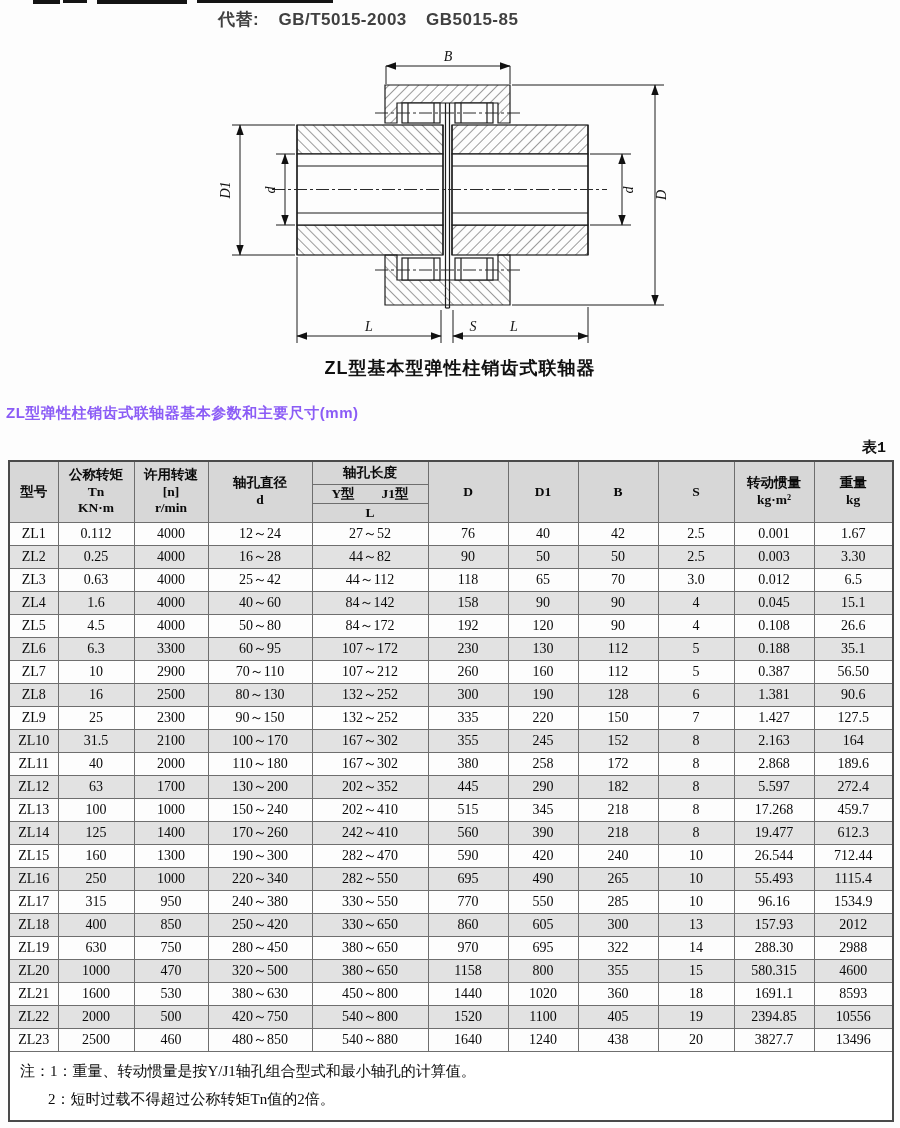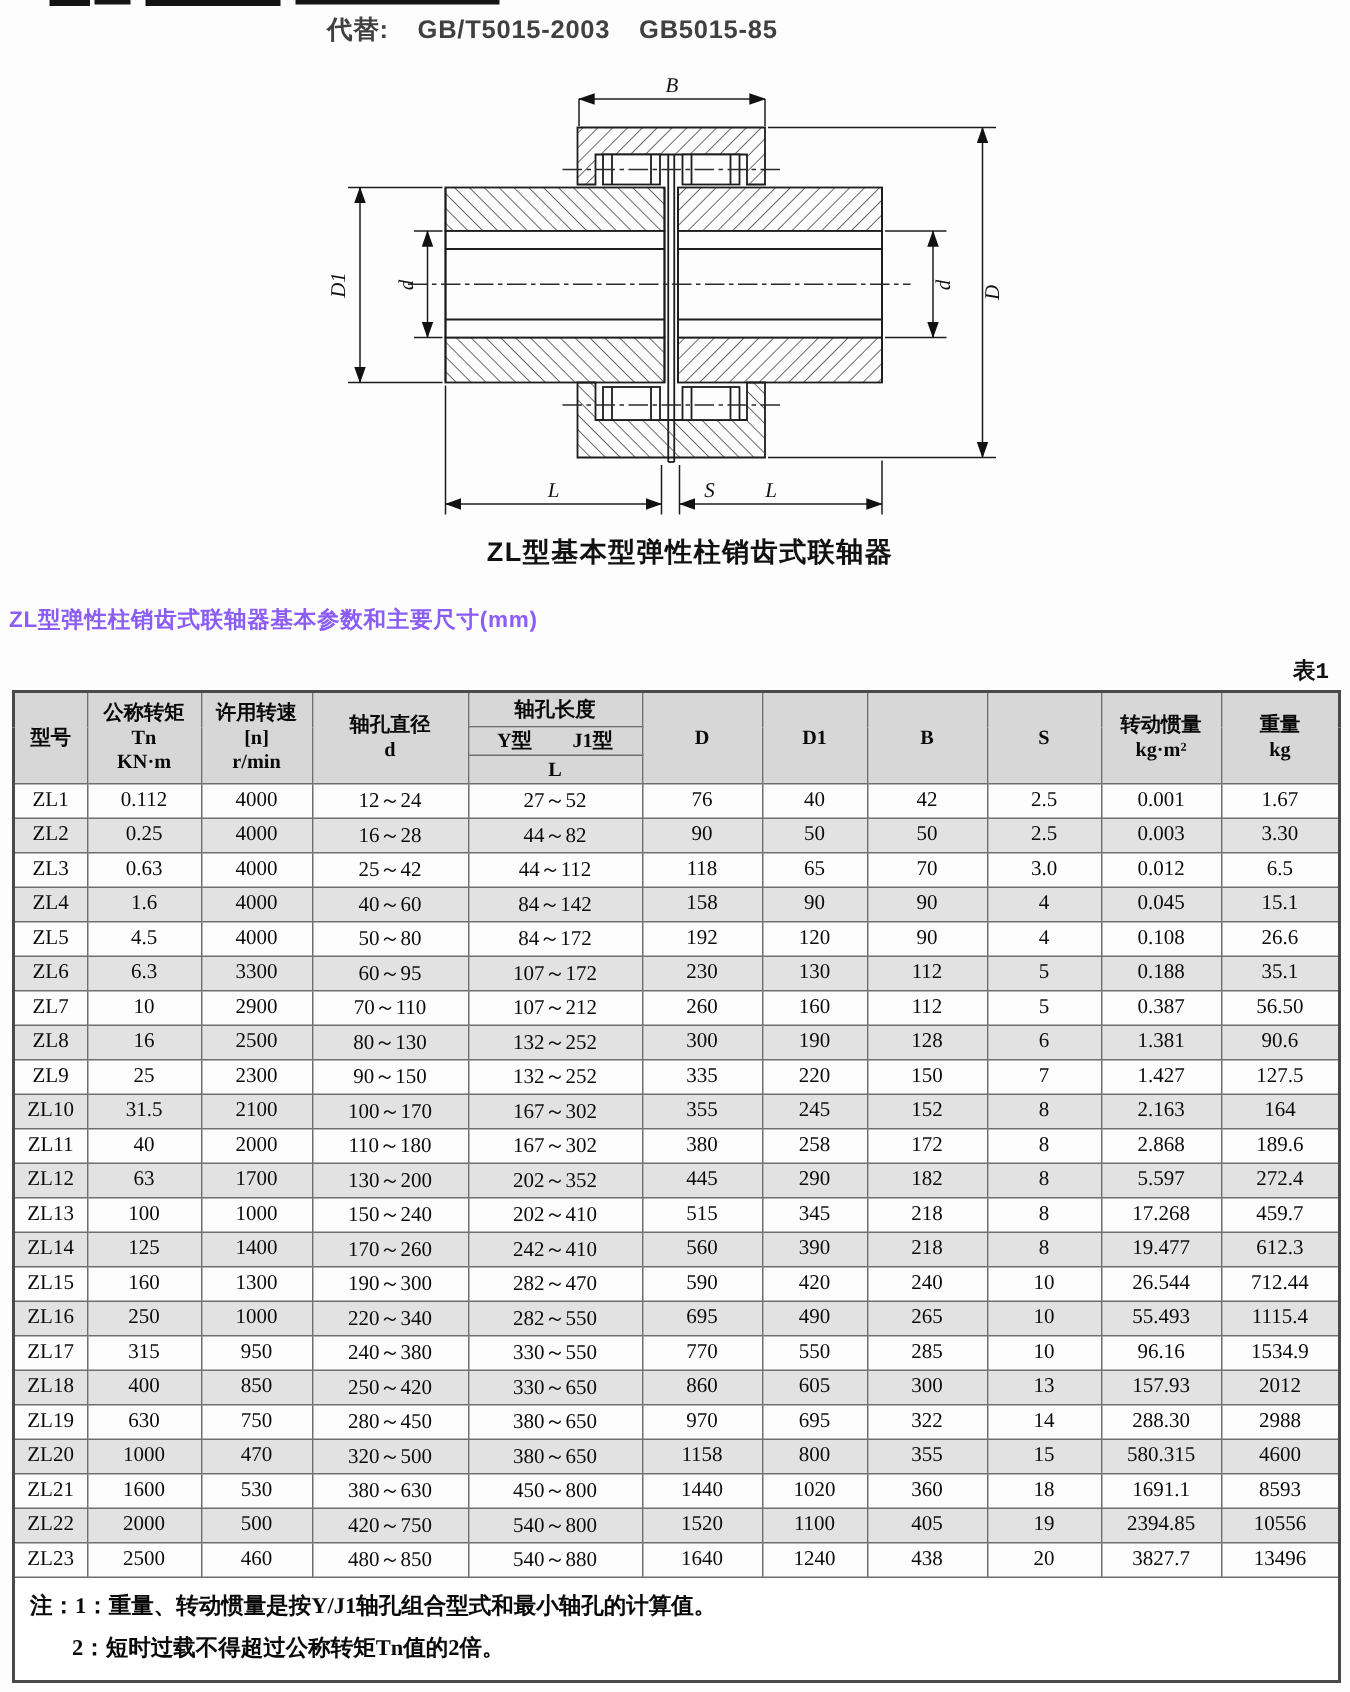--- a/index.html
+++ b/index.html
@@ -41,21 +41,21 @@
   }
   table.params{border:2px solid #4a4a4a;}
   table.params thead th{
     background:#d7d7d7;font-weight:bold;font-size:13.5px;line-height:1.25;
     white-space:pre-line;
   }
   table.params thead tr.sub th{height:18px;font-family:Liberation Serif, serif;}
   table.params tbody tr.alt td{background:#e2e2e2;}
   td.notes-cell{
     text-align:left !important;background:#fff;padding:6px 10px !important;
-    font-size:15px;line-height:1.85;font-weight:700;height:48px !important;
+    font-size:15px;line-height:1.85;font-weight:400;height:48px !important;
   }
   td.notes-cell .n2{padding-left:28px;}
 </style>
 </head>
 <body>
 
 <div class="frag" style="left:33px;width:27px;height:4px;"></div>
 <div class="frag" style="left:63px;width:24px;height:3px;"></div>
 <div class="frag" style="left:97px;width:90px;height:4px;"></div>
 <div class="frag" style="left:197px;width:136px;height:3px;"></div>

